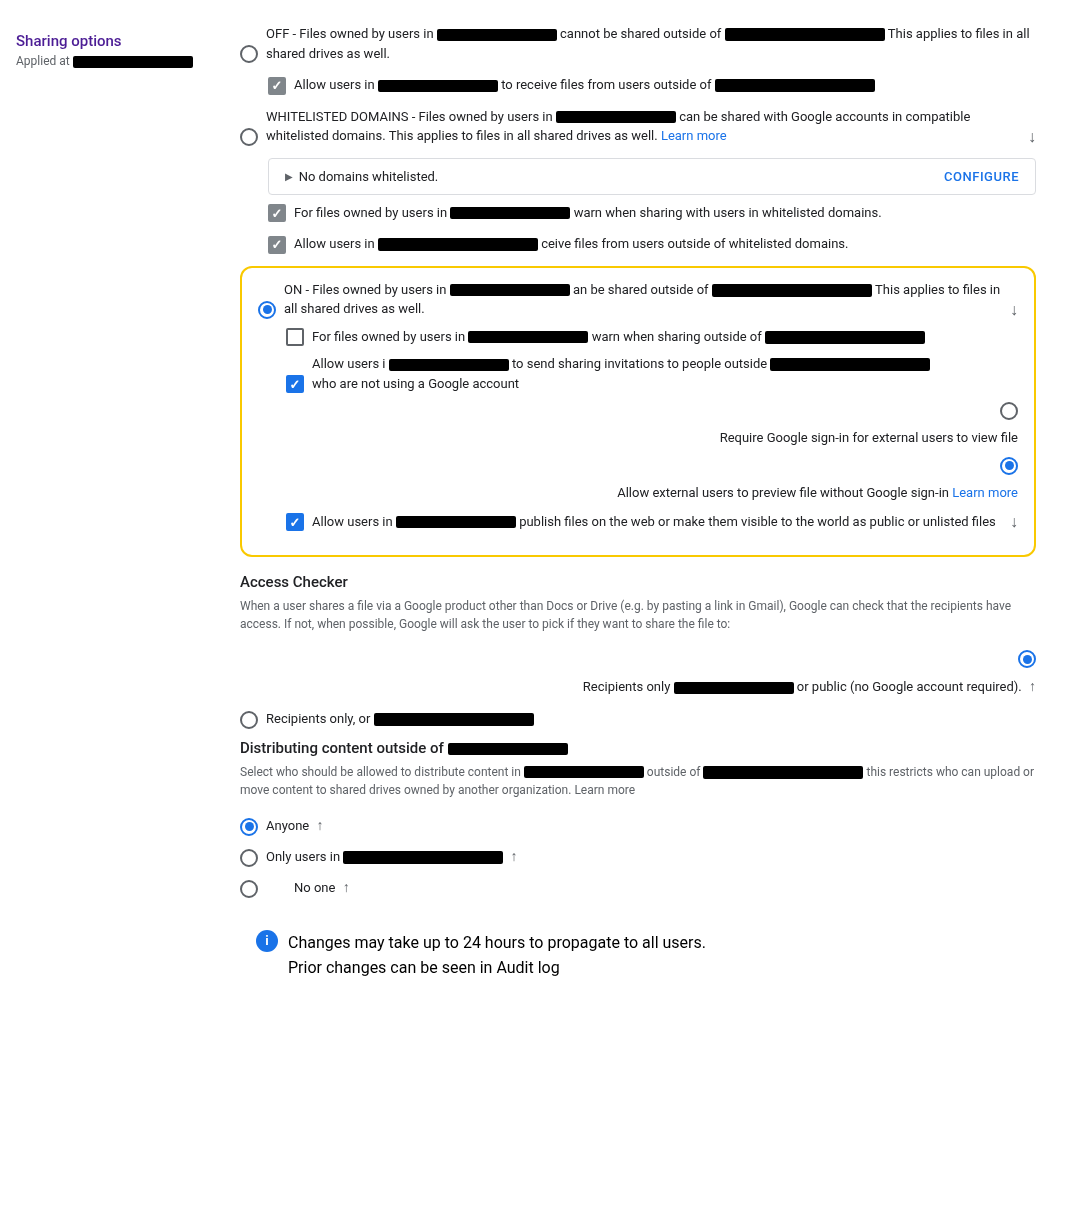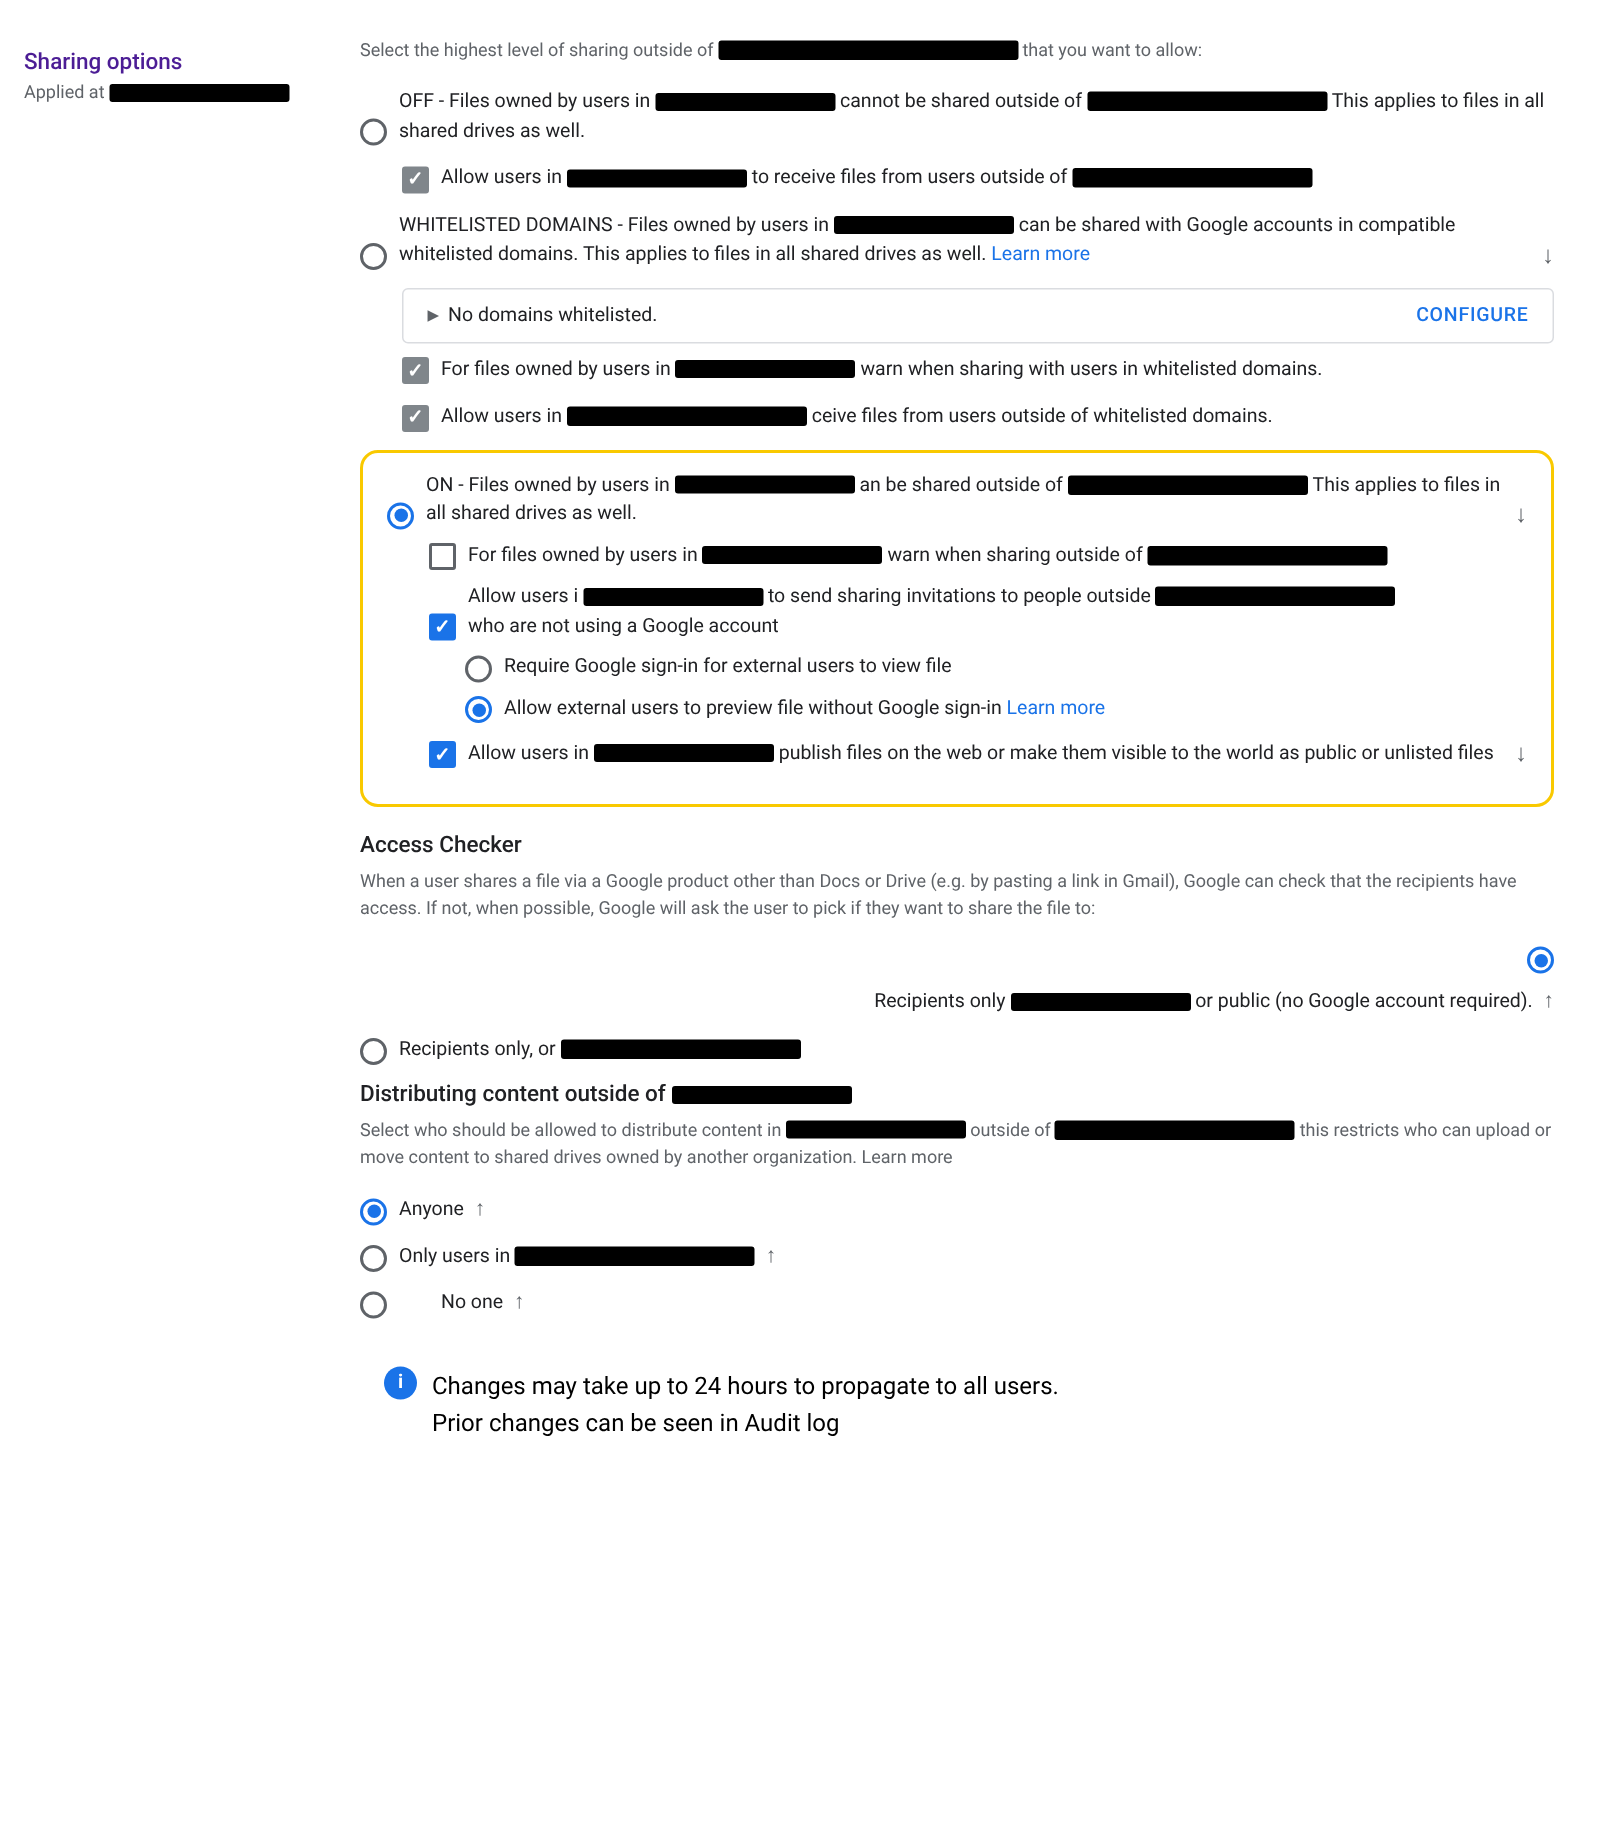--- a/index.html
+++ b/index.html
@@ -60,20 +60,21 @@
       display: flex;
       align-items: flex-end;
       margin-bottom: 12px;
       gap: 8px;
     }
     .option-row-indent {
       margin-left: 28px;
     }
     .option-row-indent2 {
       margin-left: 52px;
+      flex-direction: column;
     }
     
     .radio-outer {
       width: 18px;
       height: 18px;
       border-radius: 50%;
       border: 2px solid #5f6368;
       display: flex;
       align-items: center;
       justify-content: center;
@@ -209,23 +210,20 @@
 
   <div class="sidebar">
     <div class="sidebar-title">Sharing options</div>
     <div class="sidebar-subtitle">
       <span>Applied at</span>&nbsp;<span class="redacted redacted-md"></span>
     </div>
   </div>
 
   <div class="main-content">
 
-    <div class="section-desc">
-      <span>Select the highest level of sharing outside of</span>&nbsp;<span class="redacted redacted-xl" style="vertical-align:middle;"></span>&nbsp;<span>that you want to allow:</span>
-    </div>
 
     <div class="option-row">
       <div class="radio-outer"></div>
       <div class="option-text">
         <span>OFF - Files owned by users in</span>&nbsp;<span class="redacted redacted-md" style="vertical-align:middle;"></span>&nbsp;<span>cannot be shared outside of</span>&nbsp;<span class="redacted redacted-lg" style="vertical-align:middle;"></span>&nbsp;<span>This applies to files in all shared drives as well.</span>
       </div>
     </div>
 
     <div class="option-row option-row-indent">
       <div class="checkbox checked-gray">

